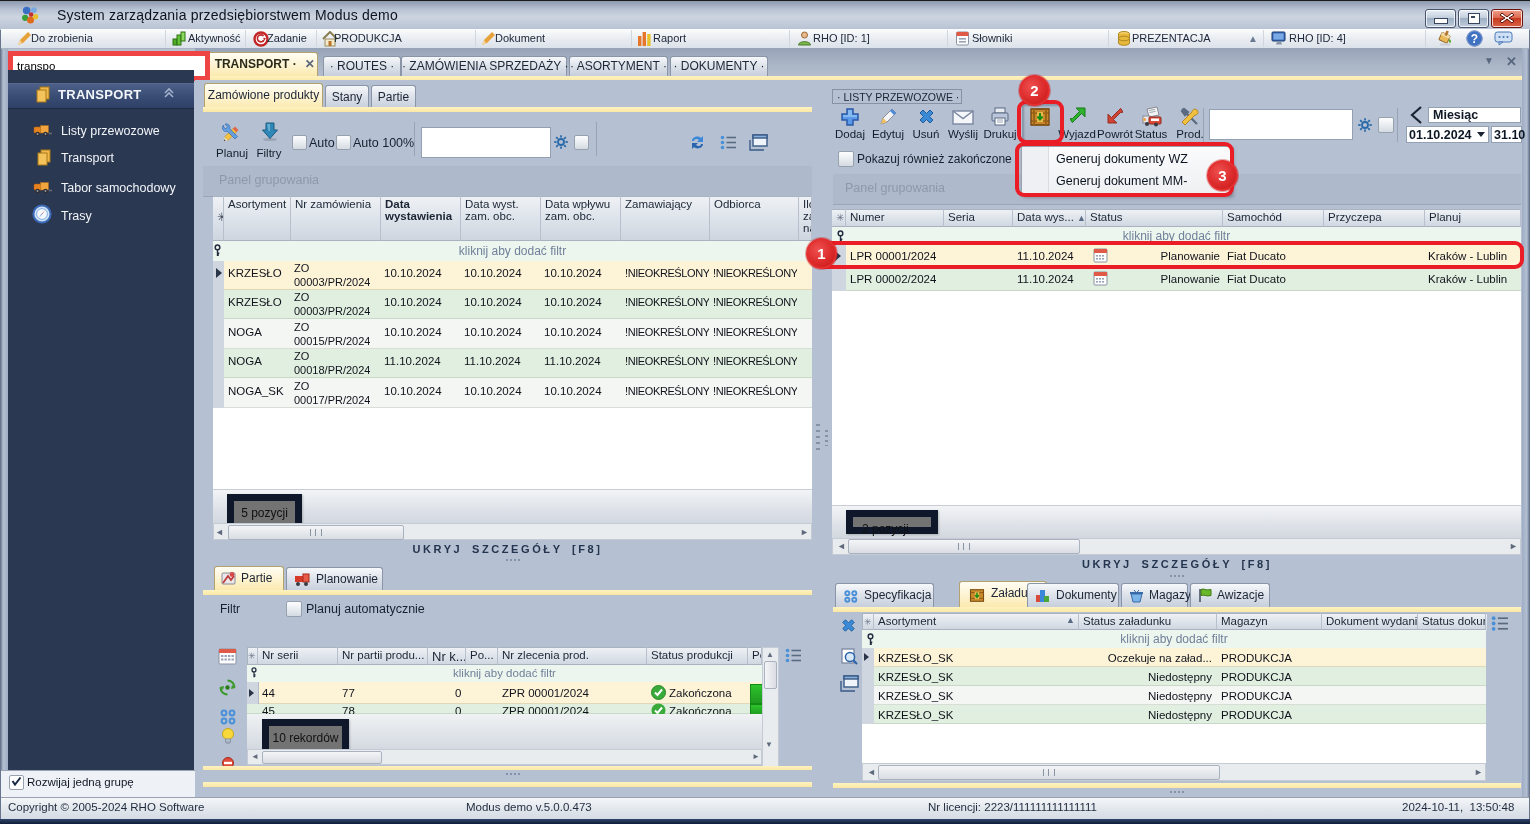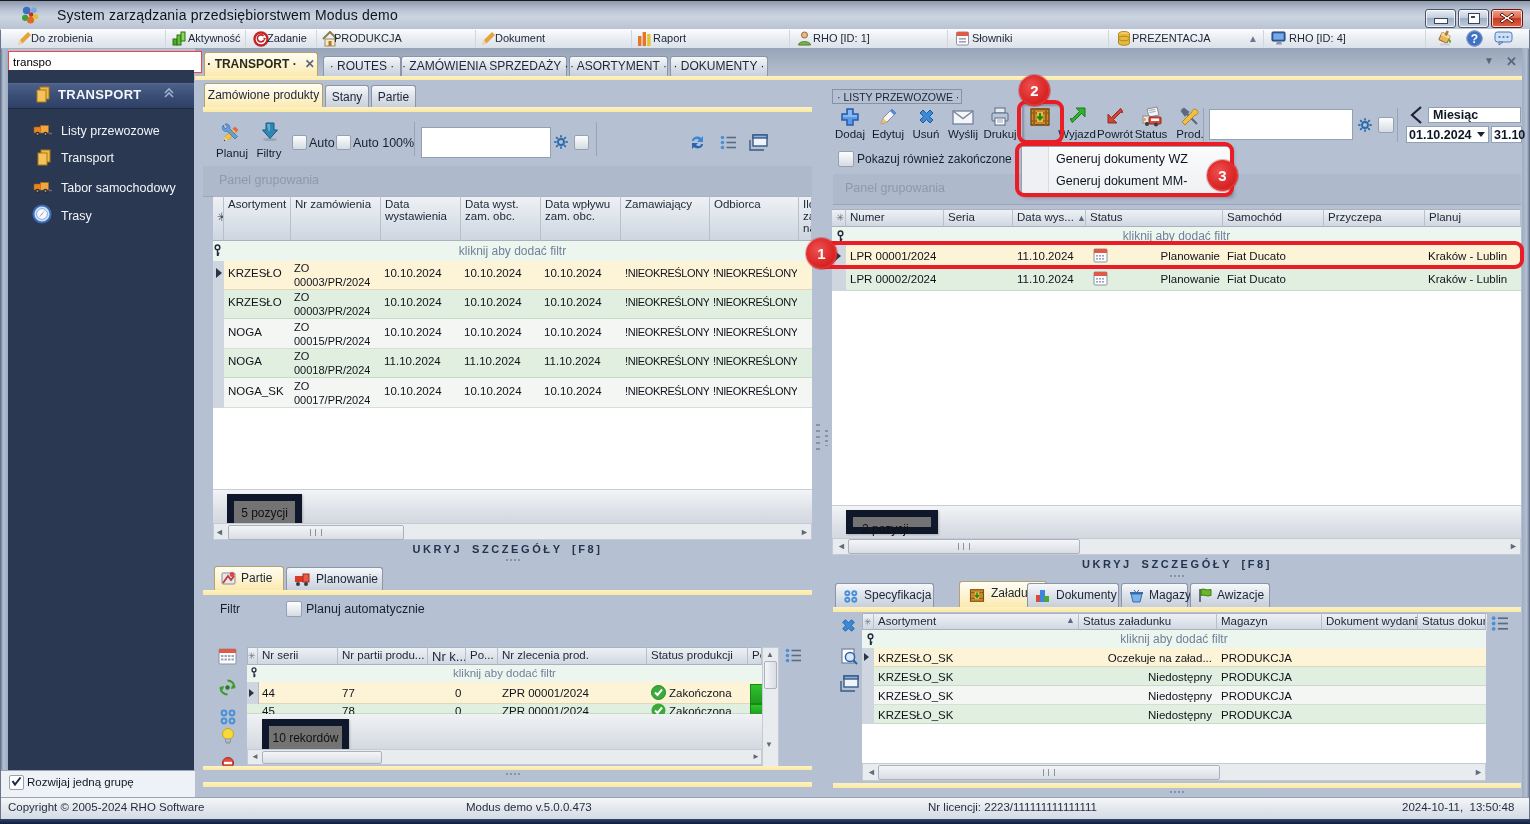--- a/index.html
+++ b/index.html
@@ -12,21 +12,21 @@
 
 .menubar{position:absolute;left:1px;top:29px;width:1528px;height:19px;background:linear-gradient(#fbfcfd,#e9edf2 50%,#dce2ea);border-bottom:1px solid #aab3c0;}
 .mitem{position:absolute;top:32px;font-size:11px;color:#20293a;white-space:nowrap;}
 .msep{position:absolute;top:1px;height:17px;width:1px;background:#cfd6de;}
 
 .tabstrip{position:absolute;left:195px;top:48px;width:1327px;height:28px;background:linear-gradient(#97a3b8,#aab5c6 60%,#b3bdcd);}
 .yellowstrip{position:absolute;background:linear-gradient(#fdf2c0,#fbe8a4);}
 .dtab{position:absolute;top:56px;height:19px;border:1px solid #8b95a8;border-bottom:none;border-radius:3px 3px 0 0;background:linear-gradient(#f6f8fa,#dfe4eb 45%,#c7cfdc);text-align:center;font-size:12px;color:#1c2636;line-height:19px;white-space:nowrap;}
 .dtab.active{top:52px;height:23px;line-height:23px;background:linear-gradient(#fffdf4,#fdf2cd 60%,#fbe9ae);border-color:#b3a26b;font-weight:bold;color:#2a2a18;}
 
-.searchbox{position:absolute;left:8px;top:51px;width:186px;height:18px;background:#fff;border:1px solid #ef4444;font-size:11.5px;line-height:17px;padding-left:4px;color:#000;font-family:"Liberation Sans",sans-serif;box-sizing:content-box;}
+.searchbox{position:absolute;left:8px;top:51px;width:186px;height:18px;background:#fff;border:5px solid #ef4444;font-size:11.5px;line-height:17px;padding-left:4px;color:#000;font-family:"Liberation Sans",sans-serif;box-sizing:content-box;}
 
 .sidebar{position:absolute;left:8px;top:70px;width:186px;height:700px;background:#2b3851;}
 .sbheader{position:absolute;left:8px;top:83px;width:186px;height:24px;background:linear-gradient(#4d6089,#3a4d74 50%,#2e4066);border-top:1px solid #56688e;border-bottom:1px solid #1d2a42;}
 .sbitem{position:absolute;left:61px;font-size:12.5px;color:#f2f5fa;white-space:nowrap;}
 .sbcheck{position:absolute;left:1px;top:770px;width:193px;height:27px;background:#eef1f5;border-top:1px solid #9aa4b2;}
 
 .statusbar{position:absolute;left:1px;top:797px;width:1528px;height:22px;background:linear-gradient(#f4f6f8,#e2e7ed 50%,#d4dae3);border-top:1px solid #98a2b1;}
 .winbottom{position:absolute;left:0;top:819px;width:1530px;height:5px;background:linear-gradient(#31456b,#0e1c38);}
 
 .cb{position:absolute;width:13px;height:13px;border:1px solid #97a1ae;border-radius:2px;background:linear-gradient(#fdfdfe,#e9edf1 50%,#d5dbe2);}
@@ -299,21 +299,21 @@
     <path d="M1 6 V16 H15" fill="none" stroke="#3a5a88" stroke-width="1.4"></path>
   </svg>
 
 <div class="ab" style="left:203px;top:166px;width:609px;height:30px;background:#aeb9cb;border-bottom:1px solid #9aa6b8;"></div>
 <div class="ab" style="left:219px;top:173px;font-size:12.5px;color:#8d99ac;">Panel grupowania</div>
 
 <div class="ab gridhead" style="left:213px;top:196px;width:599px;height:45px;border-top:1px solid #a9b3c0;"></div>
 <div class="hcell" style="left:213px;top:196px;width:11px;height:45px;padding-top:14px;"><span style="color:#37404f;">✳</span></div>
 <div class="hcell" style="left:224px;top:196px;width:67px;height:45px;">Asortyment</div>
 <div class="hcell" style="left:291px;top:196px;width:90px;height:45px;">Nr zamówienia</div>
-<div class="hcell" style="left:381px;top:196px;width:80px;height:45px;">Data<br>wystawienia</div>
+<div class="hcell" style="left:381px;top:196px;width:80px;height:45px;font-weight:bold;">Data<br>wystawienia</div>
 <div class="hcell" style="left:461px;top:196px;width:80px;height:45px;">Data wyst.<br>zam. obc.</div>
 <div class="hcell" style="left:541px;top:196px;width:80px;height:45px;">Data wpływu<br>zam. obc.</div>
 <div class="hcell" style="left:621px;top:196px;width:89px;height:45px;">Zamawiający</div>
 <div class="hcell" style="left:710px;top:196px;width:89px;height:45px;">Odbiorca</div>
 <div class="hcell" style="left:799px;top:196px;width:13px;height:45px;">Ilo<br>za<br>na</div>
 
 <div class="ab filtrow" style="left:213px;top:241px;width:599px;height:20px;"></div>
 <svg class="ab" style="left:213px;top:244px" width="9" height="14" viewBox="0 0 9 14">
     <circle cx="4.5" cy="3.4" r="2.3" fill="none" stroke="#222d42" stroke-width="1.5"></circle>
     <path d="M4.5 5.7 V12 M4.5 9.2 H6.3 M4.5 11 H6" stroke="#222d42" stroke-width="1.4" fill="none"></path>

